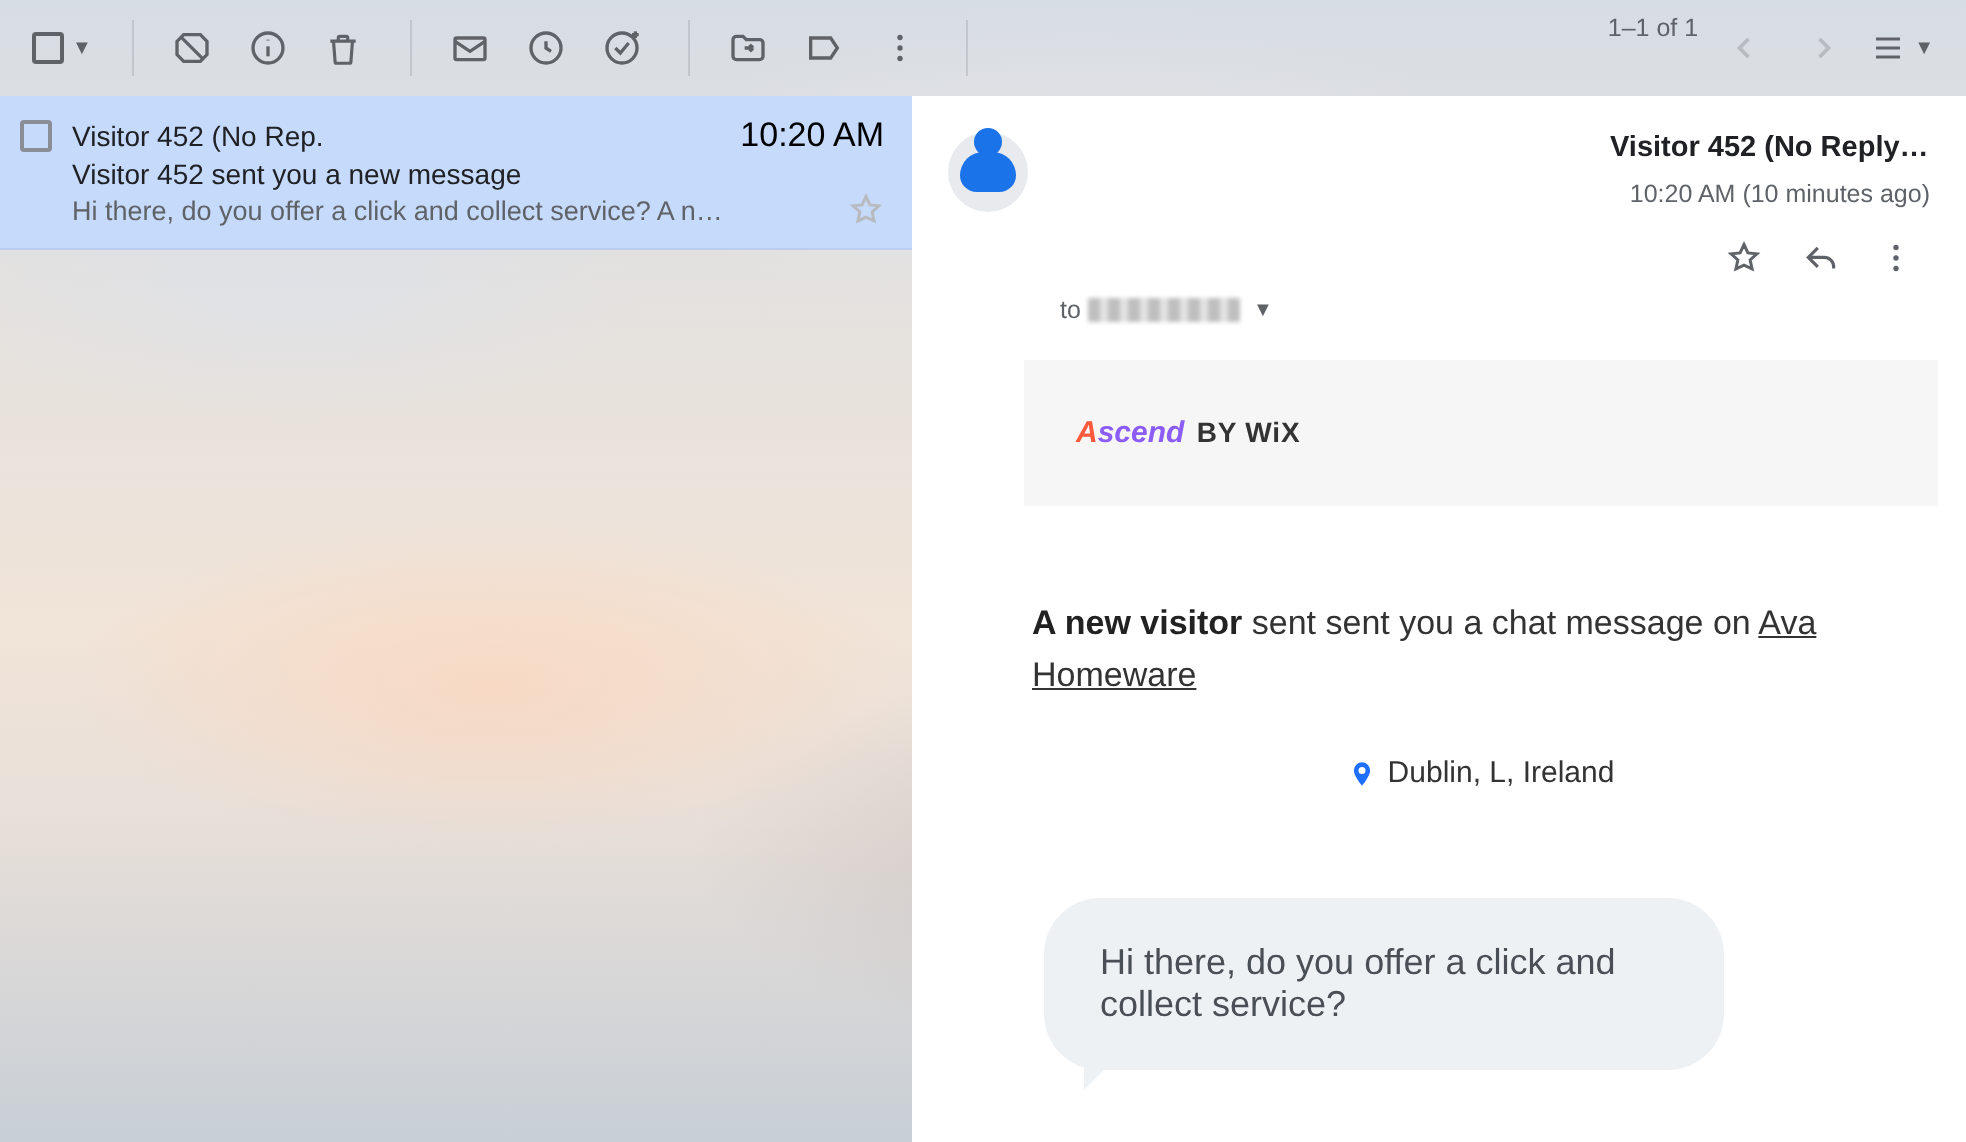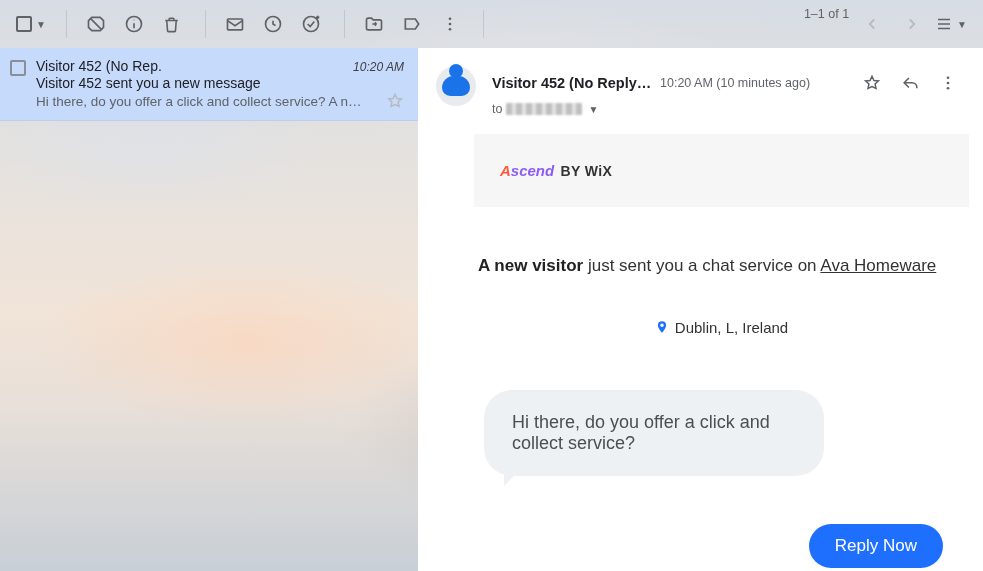--- a/index.html
+++ b/index.html
@@ -64,21 +64,21 @@
   .pager .icon-btn { width: 34px; height: 34px; }
   .density { display: flex; align-items: center; gap: 2px; color: #5f6368; cursor: pointer; padding: 0 6px; }
 
   
   .split {
     position: relative; z-index: 1;
     display: flex;
     height: calc(571px - 48px);
   }
   .list-pane {
-    width: 418px; flex-shrink: 0;
+    width: 456px; flex-shrink: 0;
     position: relative;
   }
   .reading-pane {
     flex: 1;
     background: #fff;
     overflow: hidden;
     position: relative;
   }
 
   
@@ -88,21 +88,21 @@
     display: flex; align-items: flex-start; gap: 10px;
     cursor: pointer;
     border-bottom: 1px solid rgba(0,0,0,0.05);
   }
   .msg-row .rowcheck {
     width: 16px; height: 16px; border: 2px solid #8a8f97; border-radius: 2px; margin-top: 2px;
   }
   .msg-row .content { flex: 1; min-width: 0; }
   .msg-row .line1 { display: flex; justify-content: space-between; align-items: baseline; }
   .msg-row .sender { font-size: 14px; color: #202124; }
-  .msg-row .time { font-size: 12px; color: #404040; font-style: italic; }
+  .msg-row .time { font-size: 17px; color: #000000; }
   .msg-row .subject { font-size: 14px; color: #202124; margin-top: 1px; }
   .msg-row .line3 { display: flex; align-items: center; justify-content: space-between; margin-top: 1px; }
   .msg-row .snippet { font-size: 13.5px; color: #5f6368; white-space: nowrap; overflow: hidden; text-overflow: ellipsis; max-width: 330px; }
   .msg-row .rowstar { color: #b6bbc2; cursor: pointer; }
 
   
   .msg-header {
     display: flex; align-items: flex-start;
     padding: 18px 18px 0 18px;
   }
@@ -114,21 +114,21 @@
   }
   .avatar-inner {
     width: 28px; height: 20px; background: #1a73e8; border-radius: 14px 14px 10px 10px;
     position: relative;
   }
   .avatar-inner::before {
     content: ""; position: absolute; top: -12px; left: 7px;
     width: 14px; height: 14px; background: #1a73e8; border-radius: 50%;
   }
   .hdr-main { flex: 1; min-width: 0; }
-  .hdr-line1 { display: flex; align-items: center; gap: 8px; }
+  .hdr-line1 { display: flex; align-items: flex-end; gap: 8px; flex-direction: column; }
   .hdr-sender { font-size: 14.5px; color: #202124; font-weight: 600; white-space: nowrap; overflow: hidden; text-overflow: ellipsis; max-width: 160px; }
   .hdr-time { font-size: 12.5px; color: #5f6368; }
   .hdr-actions { display: flex; align-items: center; gap: 4px; margin-left: auto; color: #5f6368; }
   .hdr-actions .icon-btn { width: 34px; height: 34px; }
   .hdr-line2 { display: flex; align-items: center; gap: 4px; margin-top: 2px; font-size: 12.5px; color: #5f6368; }
   .to-blur { display:inline-block; width: 76px; height: 12px;
     background: repeating-linear-gradient(90deg,#bfbfbf 0 6px,#e3e3e3 6px 10px);
     filter: blur(1px); border-radius:1px;
   }
 
@@ -141,21 +141,21 @@
   }
   .ascend-logo { font-weight: 700; font-style: italic; }
   .ascend-logo .a1 { color: #ff5a3c; }
   .ascend-logo .a2 { color: #8b5cf6; }
   .ascend-logo .bywix { color: #333; font-size: 14px; font-weight: 700; font-style: normal; margin-left: 2px; letter-spacing: 0.4px; }
 
   .intro { margin: 46px 4px 0; font-size: 17px; color: #333; line-height: 1.5; }
   .intro .bold { font-weight: 700; color: #222; margin-top: 16px; }
   .intro .site { color: #333; text-decoration: underline; cursor: pointer; }
 
-  .loc { margin-top: 40px; text-align: center; font-size: 15px; color: #333; display:flex; align-items:center; justify-content:center; gap:6px; }
+  .loc { margin-top: 28px; text-align: center; font-size: 15px; color: #333; display:flex; align-items:center; justify-content:center; gap:6px; }
   .pin { color: #1f6fff; font-size: 16px; }
 
   .bubble-wrap { margin-top: 54px; display: flex; }
   .bubble {
     background: #eef1f4;
     border-radius: 28px;
     padding: 22px 28px;
     font-size: 18px; color: #4a4f55;
     max-width: 340px;
     margin-left: 10px;
@@ -342,21 +342,21 @@
 
     <div class="body-wrap">
       <div class="ascend-bar">
         <span class="ascend-logo">
           <span class="a1">A</span><span class="a2">scend</span>
           <span class="bywix">BY WiX</span>
         </span>
       </div>
 
       <div class="intro">
-        <span class="bold">A new visitor</span><span> just sent you a chat service on </span><span class="site">Ava Homeware</span>
+        <span class="bold">A new visitor</span><span> sent sent you a chat message on </span><span class="site">Ava Homeware</span>
       </div>
 
       <div class="loc">
         <span class="pin">
           <svg width="14" height="16" viewBox="0 0 24 24" fill="#1f6fff">
               <path d="M12 2a7 7 0 017 7c0 5-7 13-7 13S5 14 5 9a7 7 0 017-7zm0 4a3 3 0 100 6 3 3 0 000-6z"></path>
             </svg>
         </span>
         <span>Dublin, L, Ireland</span>
       </div>

